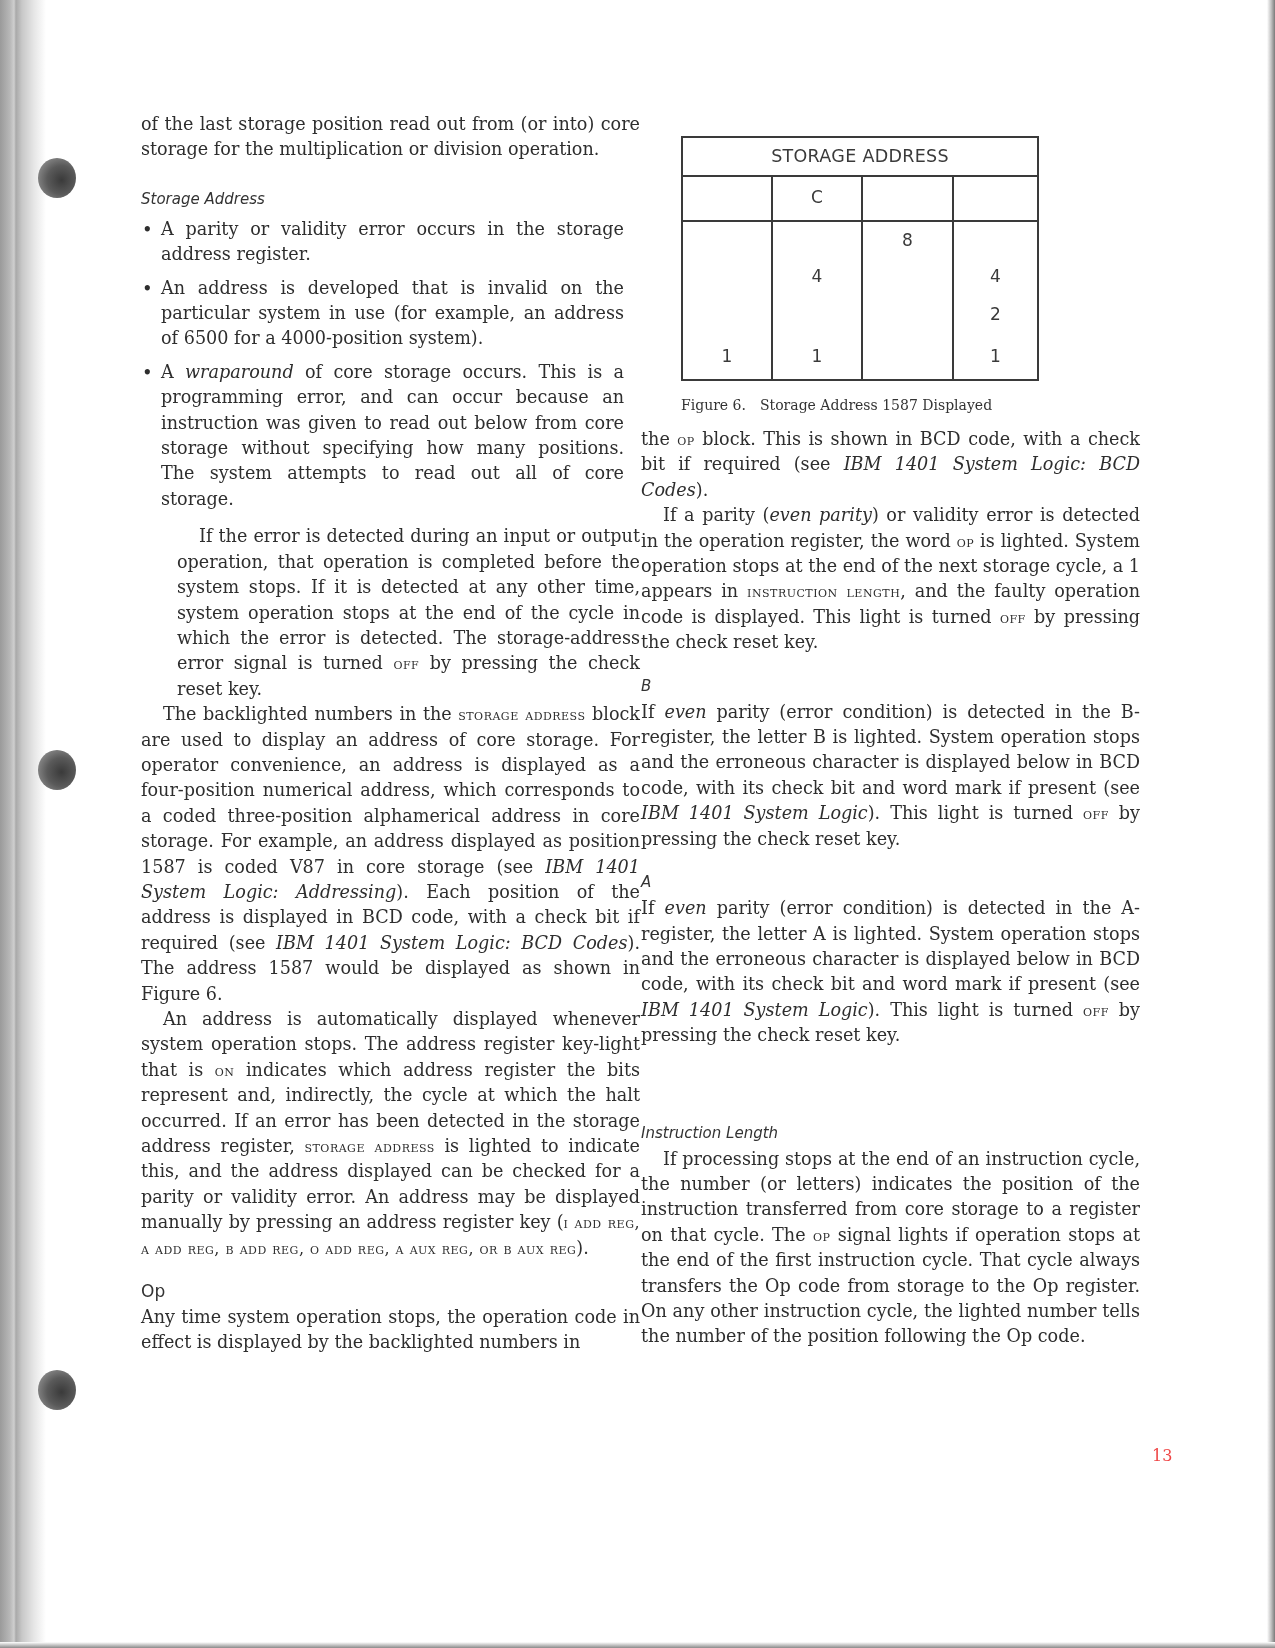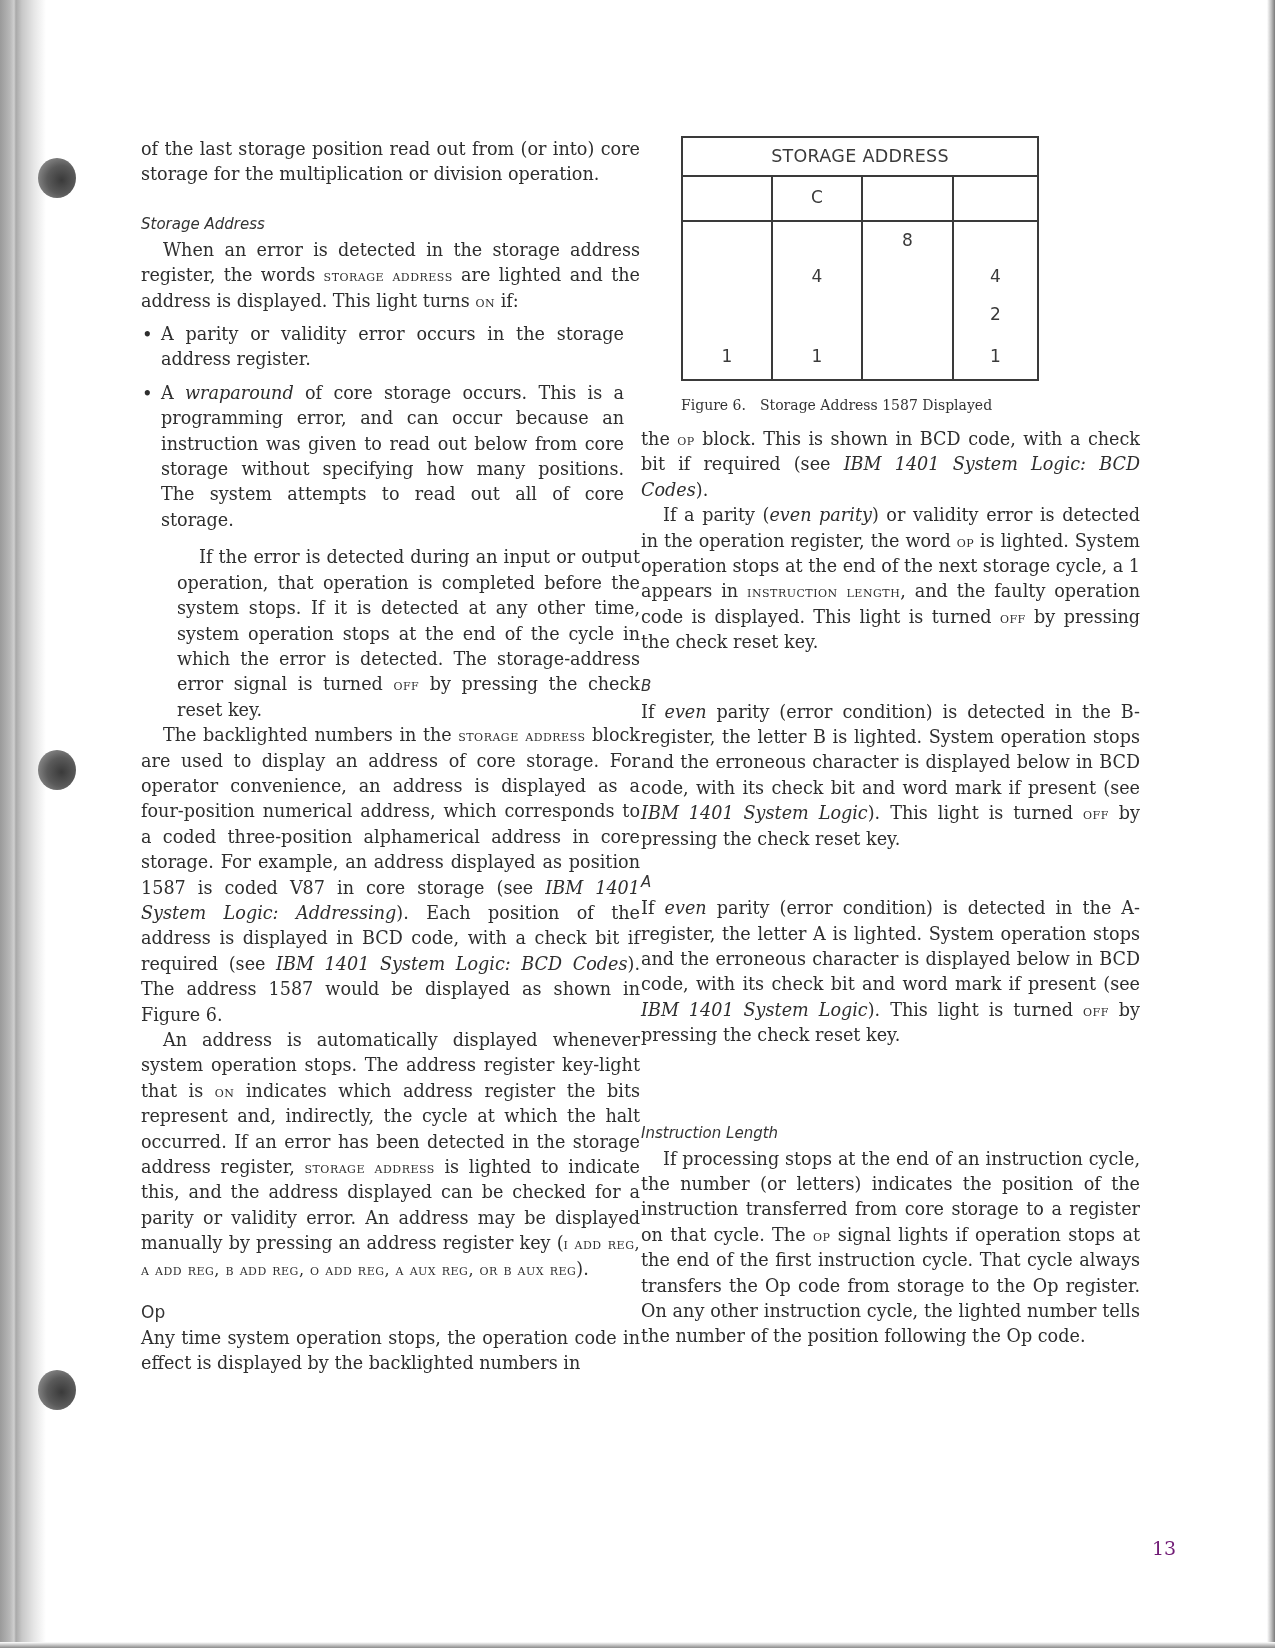--- a/index.html
+++ b/index.html
@@ -19,21 +19,21 @@
   }
   .bottom-edge {
     position: absolute; left: 0; bottom: 0; width: 1275px; height: 6px;
     background: linear-gradient(to bottom, #ffffff, #8a8a8a);
   }
   .punch-hole {
     position: absolute; width: 38px; height: 40px; border-radius: 50%;
     background: radial-gradient(circle at 62% 55%, #3a3a3a 0%, #5a5a5a 45%, #8a8a8a 80%, #b0b0b0 100%);
   }
   .col {
-    position: absolute; top: 137px;
+    position: absolute; top: 112px;
     font-size: 17.6px; line-height: 25.4px; text-align: justify;
   }
   .col-left { left: 141px; width: 499px; }
   .col-right { left: 641px; width: 499px; }
   p { margin: 0; }
   .indent { text-indent: 22px; }
   .gap { margin-top: 12px; margin-left: 36px; }
   .heading {
     font-family: "DejaVu Sans", "Liberation Sans", sans-serif;
     font-style: italic; font-size: 15px; line-height: 20px;
@@ -72,41 +72,41 @@
   .bit {
     position: absolute; left: 0; right: 0; text-align: center; font-size: 17px;
   }
   .bit.check { top: 10px; }
   .b8 { top: 8px; } .b4 { top: 44px; } .b2 { top: 82px; } .b1 { top: 124px; }
   .fig-caption {
     margin-top: 16px; font-size: 14px; color: #333; white-space: nowrap;
   }
   .fig-caption .num { margin-right: 14px; }
   .page-number {
-    position: absolute; left: 1152px; top: 1537px; font-size: 19px; color: #701a75;
+    position: absolute; left: 1152px; top: 1446px; font-size: 16px; color: #ef4444;
   }
 </style>
 </head>
 <body>
 
 <div class="binding-edge"></div>
 <div class="right-edge"></div>
 <div class="bottom-edge"></div>
 <div class="punch-hole" style="left:38px; top:158px;"></div>
 <div class="punch-hole" style="left:38px; top:750px;"></div>
 <div class="punch-hole" style="left:38px; top:1370px;"></div>
 
 <div class="col col-left">
   <p>of the last storage position read out from (or into) core storage for the multiplication or division operation.</p>
 
   <div class="heading" style="margin-top:26px;">Storage Address</div>
-  <p class="indent"><span>When an error is detected in the storage address register, the words </span><span class="sc">storage address</span><span> are lighted and the address is displayed. This light turns </span><span class="sc">on</span><span> if:</span></p>
 
   <ul class="bullets">
     <li>A parity or validity error occurs in the storage address register.</li>
+    <li>An address is developed that is invalid on the particular system in use (for example, an address of 6500 for a 4000-position system).</li>
     <li><span>A </span><em>wraparound</em><span> of core storage occurs. This is a programming error, and can occur because an instruction was given to read out below from core storage without specifying how many positions. The system attempts to read out all of core storage.</span></li>
   </ul>
 
   <p class="indent gap"><span>If the error is detected during an input or output operation, that operation is completed before the system stops. If it is detected at any other time, system operation stops at the end of the cycle in which the error is detected. The storage-address error signal is turned </span><span class="sc">off</span><span> by pressing the check reset key.</span></p>
   <p class="indent"><span>The backlighted numbers in the </span><span class="sc">storage address</span><span> block are used to display an address of core storage. For operator convenience, an address is displayed as a four-position numerical address, which corresponds to a coded three-position alphamerical address in core storage. For example, an address displayed as position 1587 is coded V87 in core storage (see </span><em>IBM 1401 System Logic: Addressing</em><span>). Each position of the address is displayed in BCD code, with a check bit if required (see </span><em>IBM 1401 System Logic: BCD Codes</em><span>). The address 1587 would be displayed as shown in Figure 6.</span></p>
   <p class="indent"><span>An address is automatically displayed whenever system operation stops. The address register key-light that is </span><span class="sc">on</span><span> indicates which address register the bits represent and, indirectly, the cycle at which the halt occurred. If an error has been detected in the storage address register, </span><span class="sc">storage address</span><span> is lighted to indicate this, and the address displayed can be checked for a parity or validity error. An address may be displayed manually by pressing an address register key (</span><span class="sc">I ADD REG, A ADD REG, B ADD REG, O ADD REG, A AUX REG, or B AUX REG</span><span>).</span></p>
 
   <div class="heading upright" style="margin-top:20px;">Op</div>
   <p>Any time system operation stops, the operation code in effect is displayed by the backlighted numbers in</p>
 </div>

